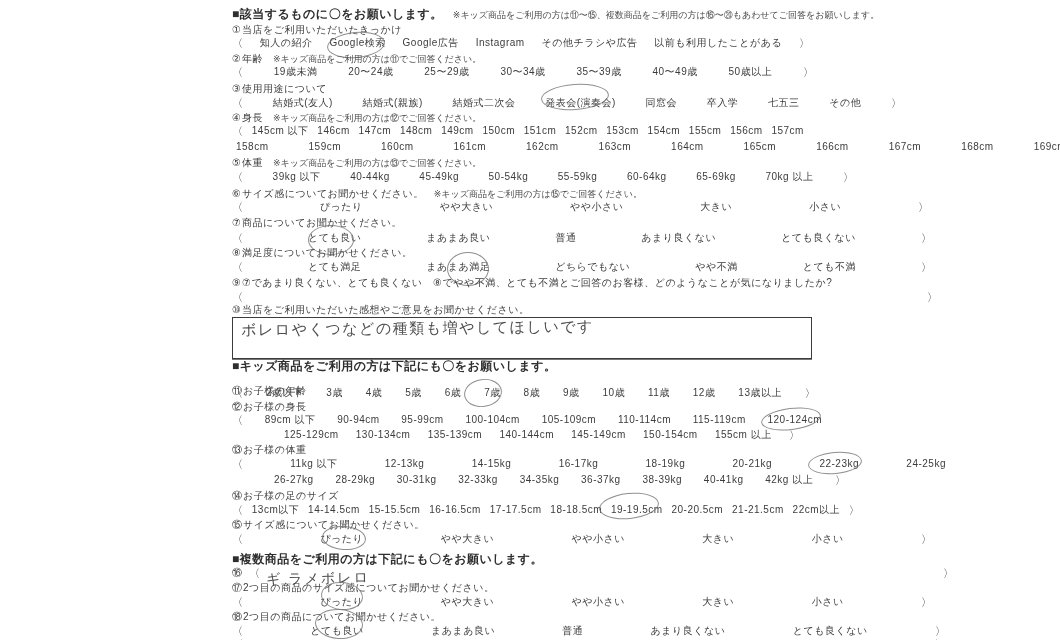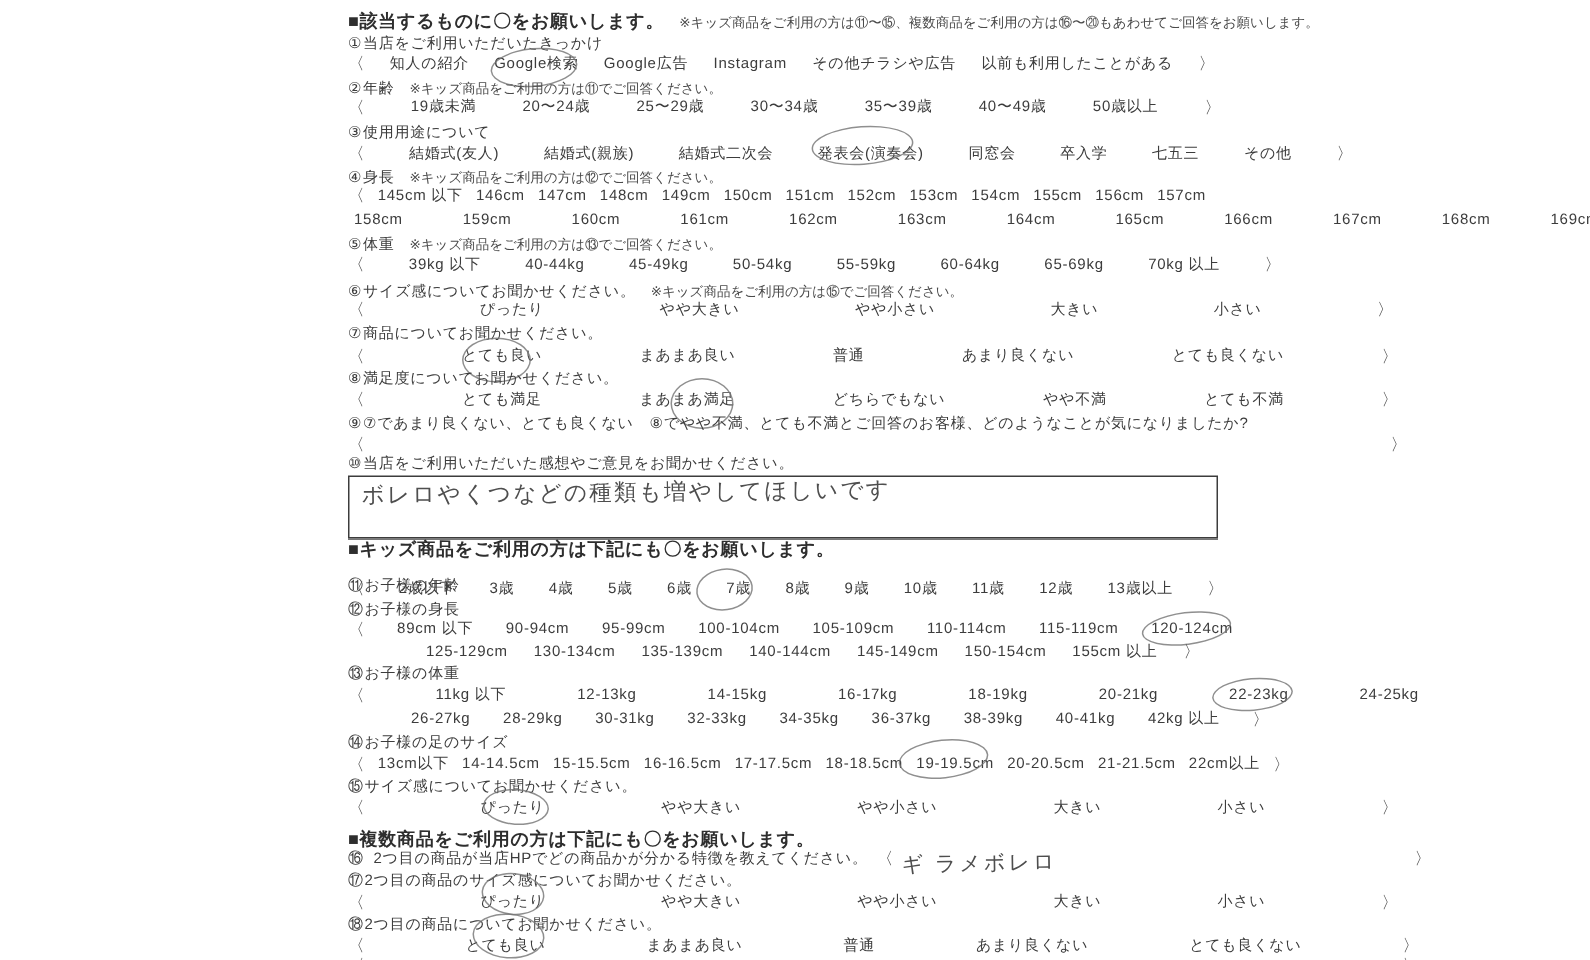--- a/index.html
+++ b/index.html
@@ -241,21 +241,20 @@
         <span class="opt">ぴったり<span class="pencil-circle" style="width: 42px; height: 22px; transform: translate(-50%, -50%) translate(2px, -1px) rotate(4deg);"></span></span>
         <span class="opt">やや大きい</span>
         <span class="opt">やや小さい</span>
         <span class="opt">大きい</span>
         <span class="opt">小さい</span>
         <span class="bracket">〉</span>
       </div>
       <div class="line" style="top: 553px;"><span class="sec-title">■複数商品をご利用の方は下記にも〇をお願いします。</span></div>
       <div class="line q16row" style="top: 567px; width: 722px;">
         <span class="q-number">⑯</span>
-        <span class="q-label">2つ目の商品が当店HPでどの商品かが分かる特徴を教えてください。</span>
         <span class="bracket">〈</span>
         <span class="hand-inline grow">ギ ラメボレロ</span>
         <span class="bracket">〉</span>
       </div>
       <div class="line" style="top: 582px;"><span class="q-number">⑰</span><span class="q-label">2つ目の商品のサイズ感についてお聞かせください。</span></div>
       <div class="line opts" style="top: 596px; width: 700px;">
         <span class="bracket">〈</span>
         <span class="opt">ぴったり<span class="pencil-circle" style="width: 40px; height: 26px; transform: translate(-50%, -50%) translate(0px, -6px) rotate(6deg);"></span></span>
         <span class="opt">やや大きい</span>
         <span class="opt">やや小さい</span>

